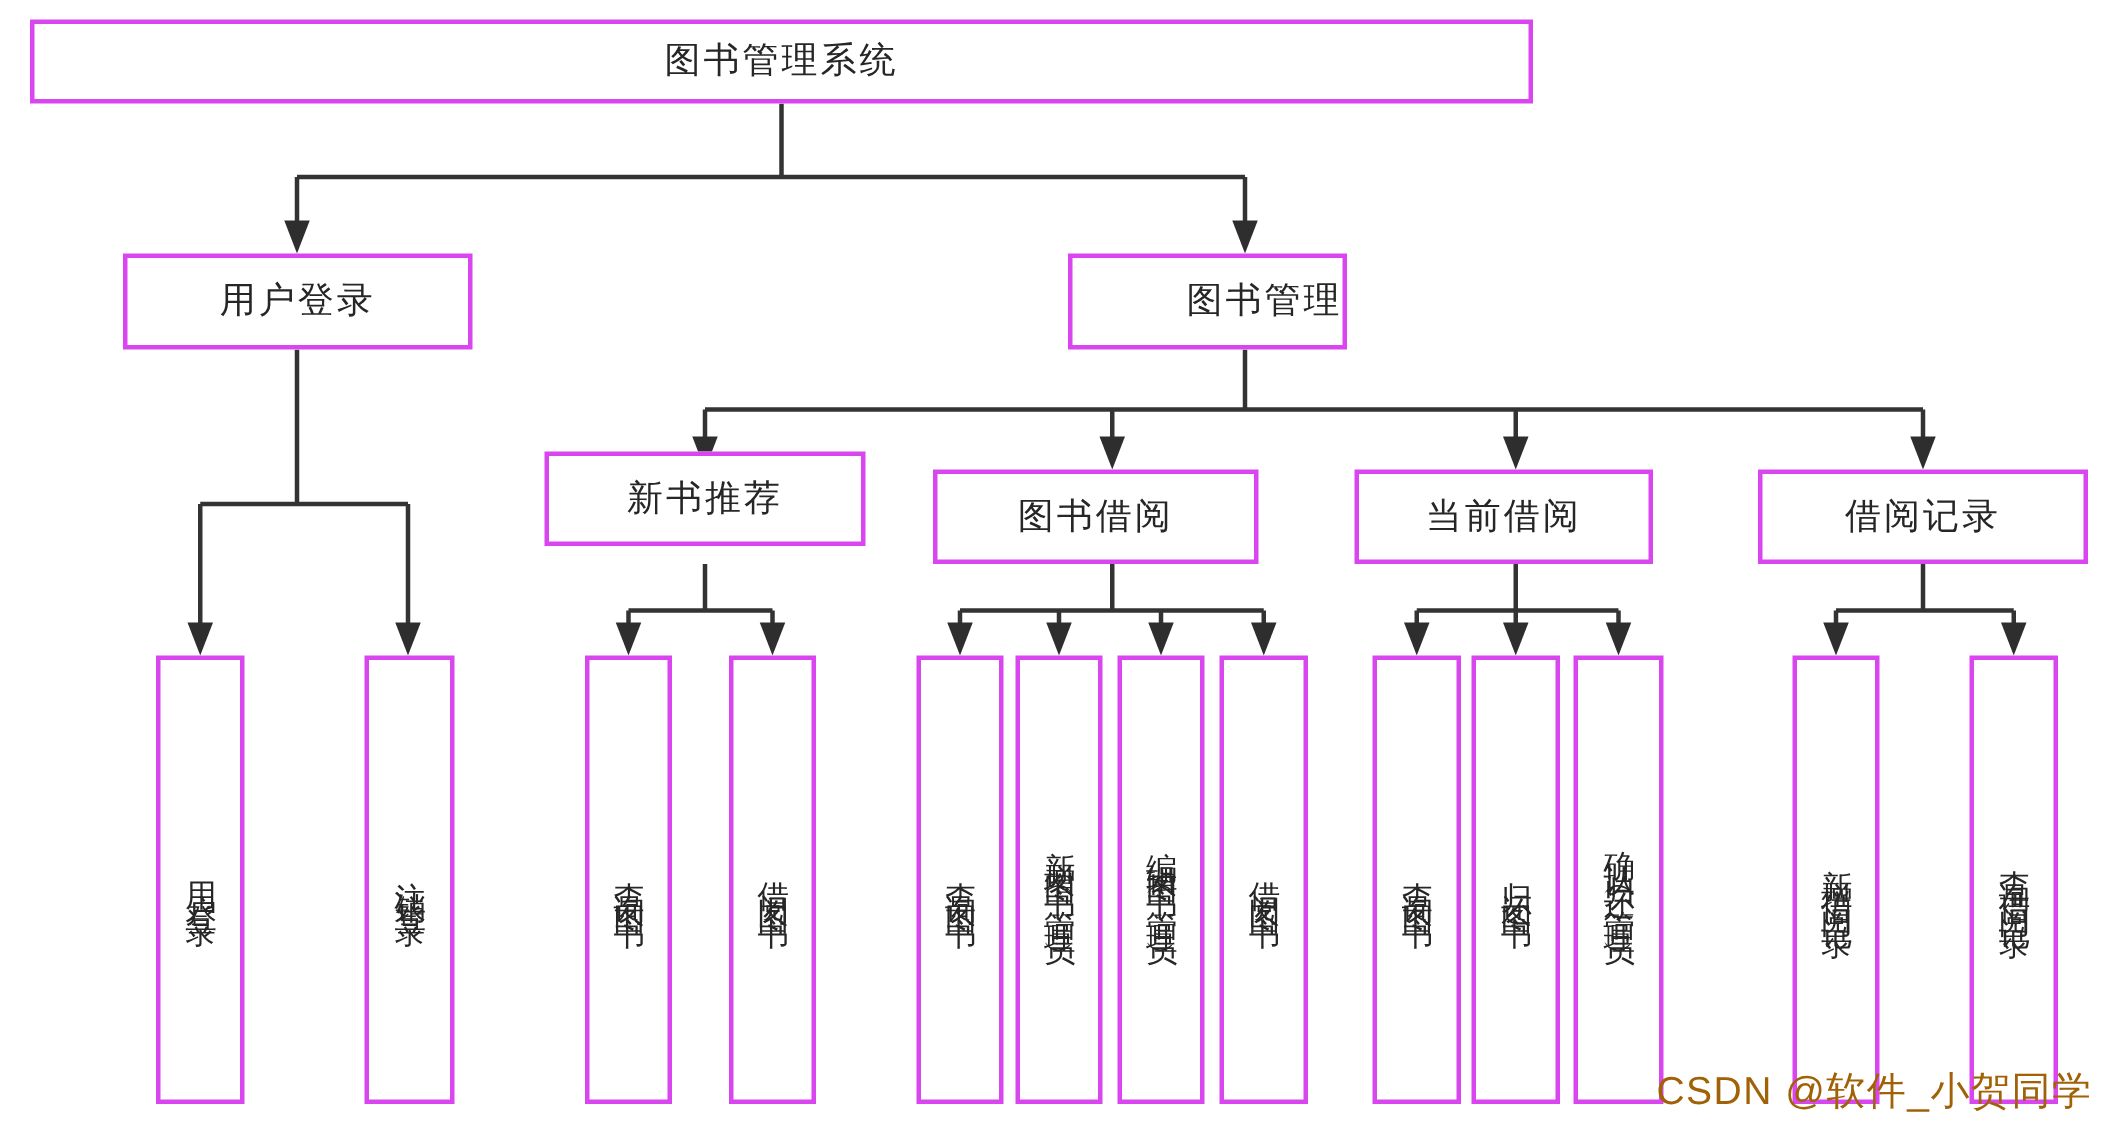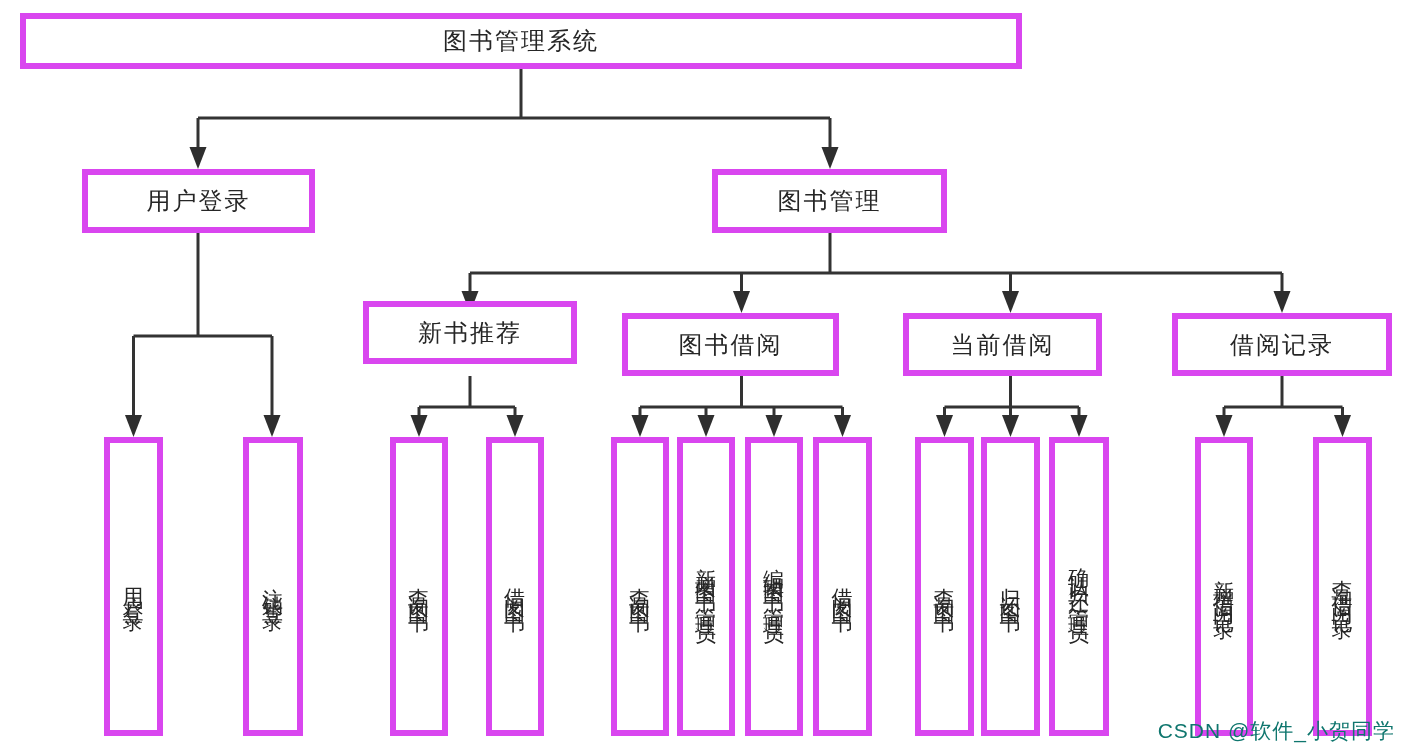--- a/index.html
+++ b/index.html
@@ -15,21 +15,21 @@
   .connectors {
     position: absolute;
     left: 0; top: 0;
     width: 1405px; height: 747px;
     z-index: 1;
   }
   .node {
     position: absolute;
     box-sizing: border-box;
     background: #ffffff;
-    border: 6px solid #d946ef;
+    border: 3px solid #d946ef;
     display: flex;
     align-items: center;
     justify-content: center;
     z-index: 2;
   }
   .hnode span {
     font-size: 24px;
     letter-spacing: 2px;
     line-height: 1;
     white-space: nowrap;
@@ -38,22 +38,22 @@
     writing-mode: vertical-rl;
     text-orientation: mixed;
     font-size: 21px;
     letter-spacing: 8px;
     line-height: 1;
   }
   .watermark {
     position: absolute;
     right: 10px;
     bottom: 2px;
-    font-size: 21px;
-    color: #0f766e;
+    font-size: 26px;
+    color: #a16207;
     letter-spacing: 1px;
     z-index: 3;
     white-space: nowrap;
   }
 </style>
 </head>
 <body>
 
 <div class="stage">
 
@@ -123,21 +123,21 @@
     </g>
   </svg>
 
   <div class="node hnode" style="left:20px; top:13px; width:1002px; height:56px;">
     <span>图书管理系统</span>
   </div>
 
   <div class="node hnode" style="left:82px; top:169px; width:233px; height:64px;">
     <span>用户登录</span>
   </div>
-  <div class="node hnode" style="left:712px; top:169px; width:235px; height:64px;">
+  <div class="node hnode" style="left:712px; top:169px; width:186px; height:64px;justify-content:flex-end;">
     <span>图书管理</span>
   </div>
 
   <div class="node hnode" style="left:363px; top:301px; width:214px; height:63px;">
     <span>新书推荐</span>
   </div>
   <div class="node hnode" style="left:622px; top:313px; width:217px; height:63px;">
     <span>图书借阅</span>
   </div>
   <div class="node hnode" style="left:903px; top:313px; width:199px; height:63px;">

